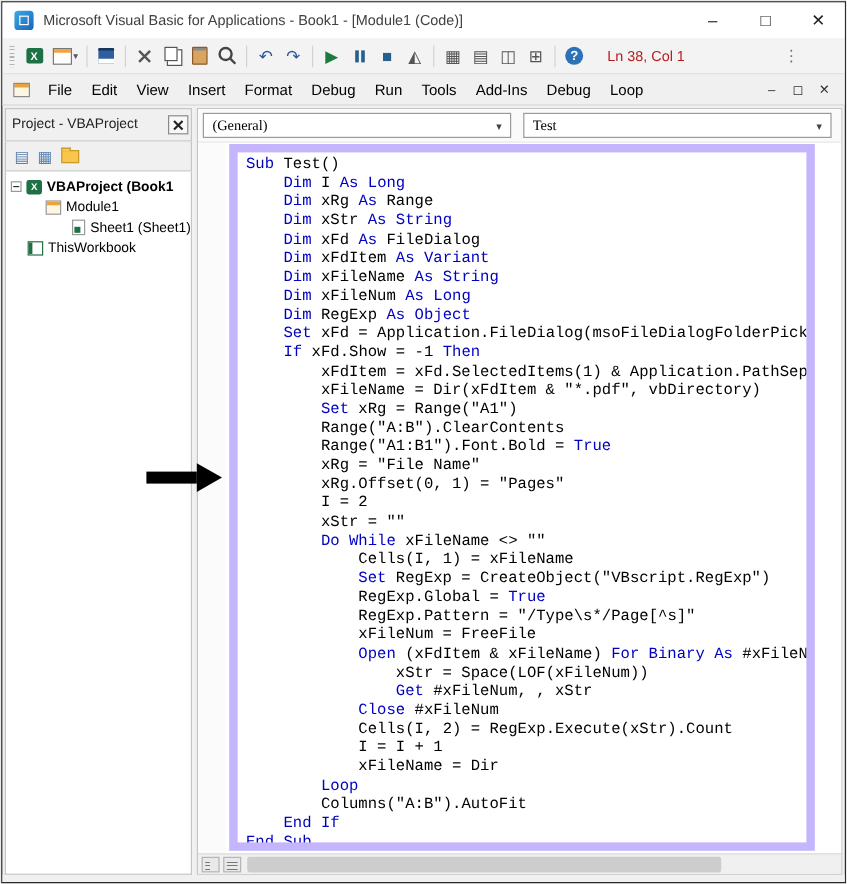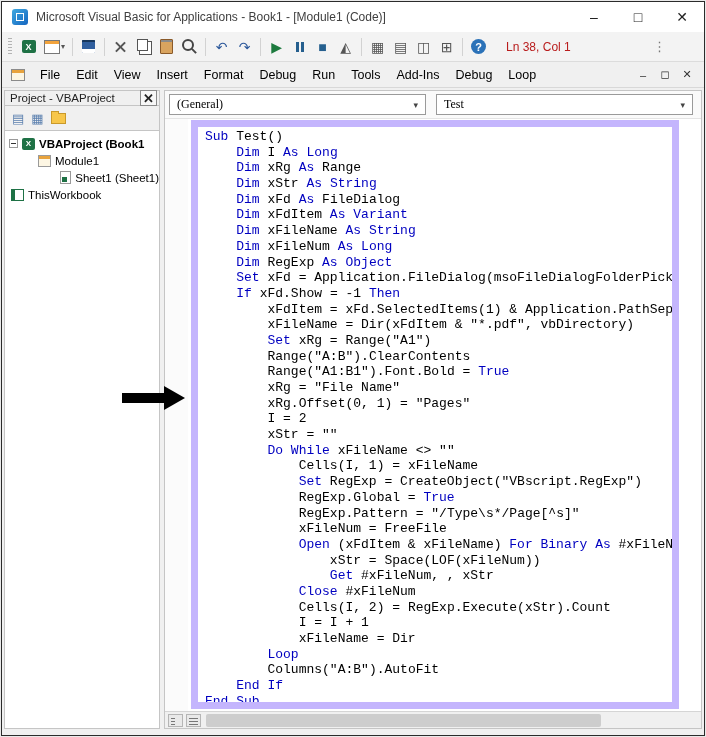--- a/index.html
+++ b/index.html
@@ -57,21 +57,21 @@
   .mb-items { display:flex; }
   .menu-item { padding:4px 8px; font-size:12.5px; color:#000; white-space:nowrap; }
   .mdi-controls { margin-left:auto; display:flex; align-items:center; padding-right:6px; }
   .mdi-btn { width:22px; height:18px; display:flex; align-items:center; justify-content:center;
              font-size:11px; color:#333; }
 
   
   .main { position:relative; display:flex; height:641px; }
 
   .project-panel { width:156px; display:flex; flex-direction:column; margin:2px 0 0 2px; background:#f0f0f0; }
-  .panel-header { height:16px; display:flex; align-items:center; justify-content:space-between;
+  .panel-header { height:28px; display:flex; align-items:center; justify-content:space-between;
                   border:1px solid #c5c5c5; padding:0 2px 0 5px; font-size:11.5px; color:#222; background:#f0f0f0; }
   .panel-close { width:17px; height:16px; display:flex; align-items:center; justify-content:center;
                  border:1px solid #8a8a8a; background:#f7f7f7; font-size:13px; font-weight:bold; line-height:1; }
   .panel-toolbar { height:25px; border:1px solid #c5c5c5; border-top:none; display:flex; align-items:center;
                    gap:7px; padding:0 7px; background:#f0f0f0; }
   .pt-btn { font-size:13px; color:#5a7fae; display:inline-flex; align-items:center; }
   .pt-folder { width:15px; height:11px; background:#f7c64a; border:1px solid #c9992a; position:relative; }
   .pt-folder::before { content:''; position:absolute; top:-3px; left:-1px; width:6px; height:2px;
                        background:#f7c64a; border:1px solid #c9992a; border-bottom:none; }
   .tree { flex:1; background:#ffffff; border:1px solid #c5c5c5; border-top:none; padding-top:4px;
@@ -210,21 +210,21 @@
             <span>VBAProject (Book1</span>
           </div>
           <div class="tree-row" style="padding-left: 33px;">
             <span class="tree-icon ti-module"></span>
             <span>Module1</span>
           </div>
           <div class="tree-row" style="padding-left: 18px; justify-content: flex-end;">
             <span class="tree-icon ti-sheet"></span>
             <span>Sheet1 (Sheet1)</span>
           </div>
-          <div class="tree-row" style="padding-left: 6px;">
+          <div class="tree-row" style="padding-left: 18px;">
             <span class="tree-icon ti-workbook"></span>
             <span>ThisWorkbook</span>
           </div>
         </div>
     </div>
 
     <div class="code-window">
       <div class="combo-row">
         <div class="combo">
           <span>(General)</span>

